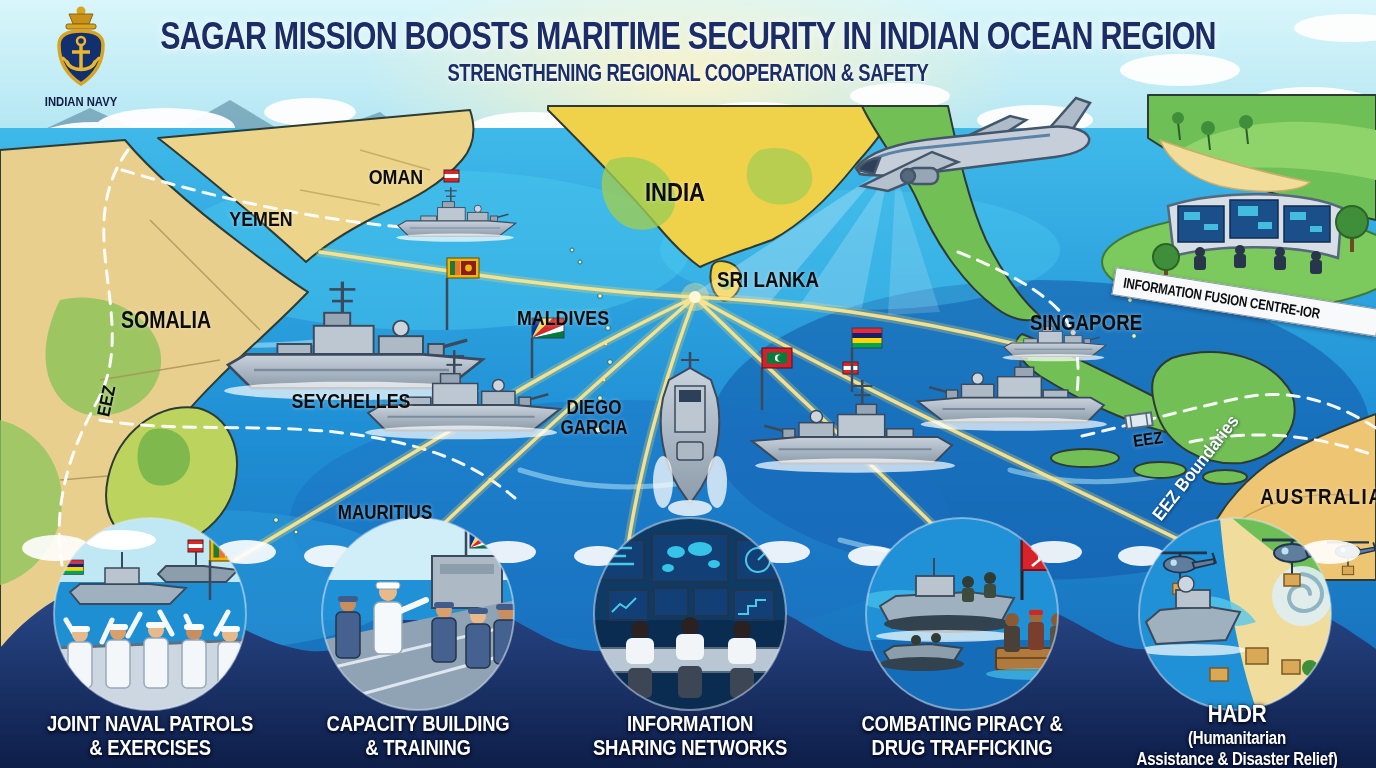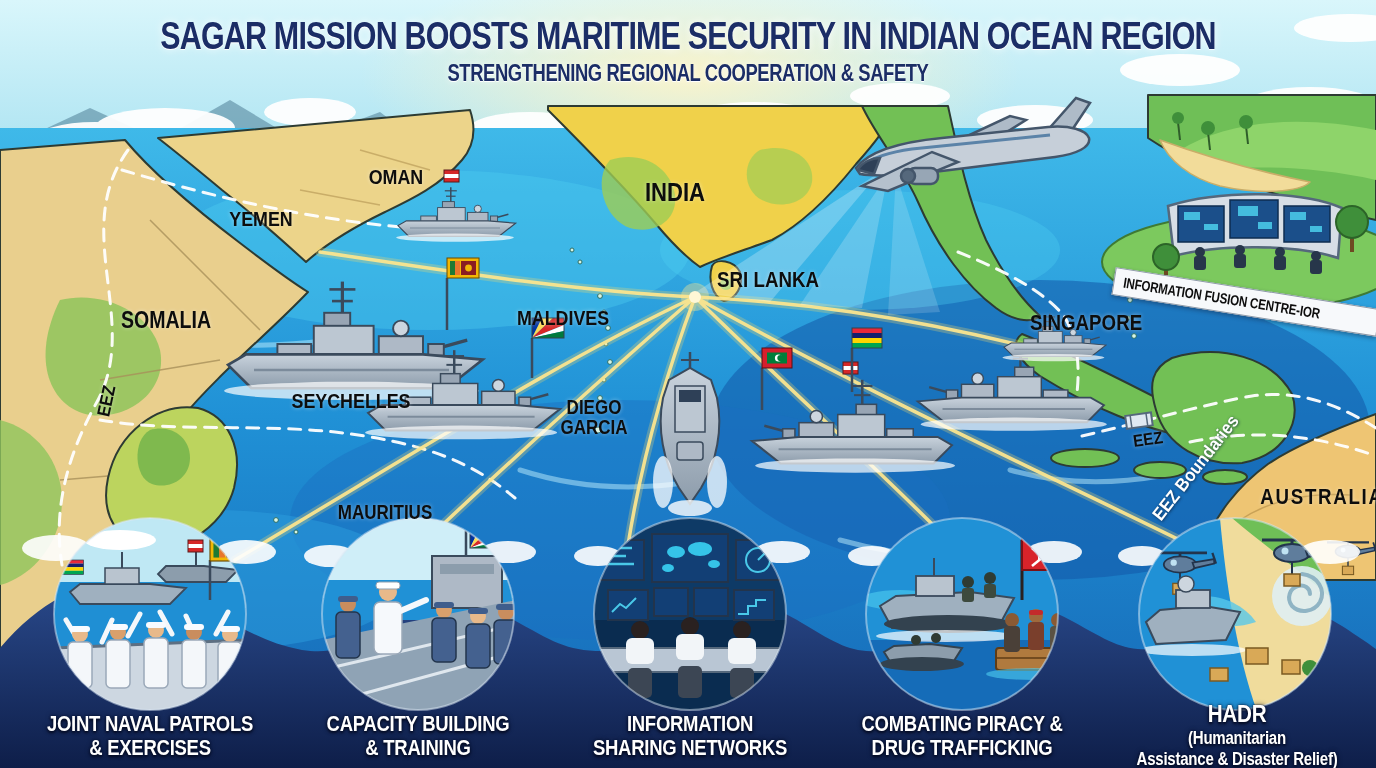--- a/index.html
+++ b/index.html
@@ -571,20 +571,34 @@
     <g fill="#d9a957" stroke="#7a5a22" stroke-width="1.5">
       <rect x="1246" y="648" width="22" height="16"></rect>
           <rect x="1282" y="660" width="18" height="14"></rect>
       <rect x="1210" y="668" width="18" height="13"></rect>
     </g>
     <circle cx="1310" cy="668" r="8" fill="#3f8f3a"></circle>
   </g>
   <circle cx="1235" cy="614" r="96" fill="none" stroke="#dce8f4" stroke-width="2" opacity=".5"></circle>
 </svg>
 
+<div class="crest">
+  <svg width="92" height="86" viewBox="0 0 92 86">
+    <circle cx="46" cy="7" r="4.5" fill="#d9a520"></circle>
+    <path d="M34,10 L58,10 L54,20 L38,20 Z" fill="#c8921a" stroke="#8a6410" stroke-width="1"></path>
+    <rect x="31" y="20" width="30" height="5" rx="2" fill="#d9a520" stroke="#8a6410" stroke-width="1"></rect>
+    <path d="M46,27 C60,27 68,31 68,41 C68,59 60,71 46,80 C32,71 24,59 24,41 C24,31 32,27 46,27 Z" fill="#12306f" stroke="#d9a520" stroke-width="3.5"></path>
+    <circle cx="46" cy="37" r="4" fill="none" stroke="#e9b62f" stroke-width="2.5"></circle>
+    <line x1="46" y1="41" x2="46" y2="66" stroke="#e9b62f" stroke-width="3.5"></line>
+    <line x1="37" y1="48" x2="55" y2="48" stroke="#e9b62f" stroke-width="3.5"></line>
+    <path d="M32,58 C36,68 56,68 60,58" fill="none" stroke="#e9b62f" stroke-width="3.5" stroke-linecap="round"></path>
+    <path d="M32,58 L28,54 M60,58 L64,54" stroke="#e9b62f" stroke-width="3" stroke-linecap="round"></path>
+  </svg>
+  <div class="crest-label">INDIAN NAVY</div>
+</div>
 
 <div class="hdr-title">SAGAR MISSION BOOSTS MARITIME SECURITY IN INDIAN OCEAN REGION</div>
 <div class="hdr-sub">STRENGTHENING REGIONAL COOPERATION &amp; SAFETY</div>
 
 <div class="map-label" style="left:396px;top:177px;font-size:21px">OMAN</div>
 <div class="map-label" style="left:261px;top:219px;font-size:21px">YEMEN</div>
 <div class="map-label" style="left:166px;top:320px;font-size:23px">SOMALIA</div>
 <div class="map-label" style="left:675px;top:192px;font-size:26px">INDIA</div>
 <div class="map-label" style="left:768px;top:280px;font-size:22px">SRI LANKA</div>
 <div class="map-label" style="left:563px;top:318px;font-size:21px">MALDIVES</div>

